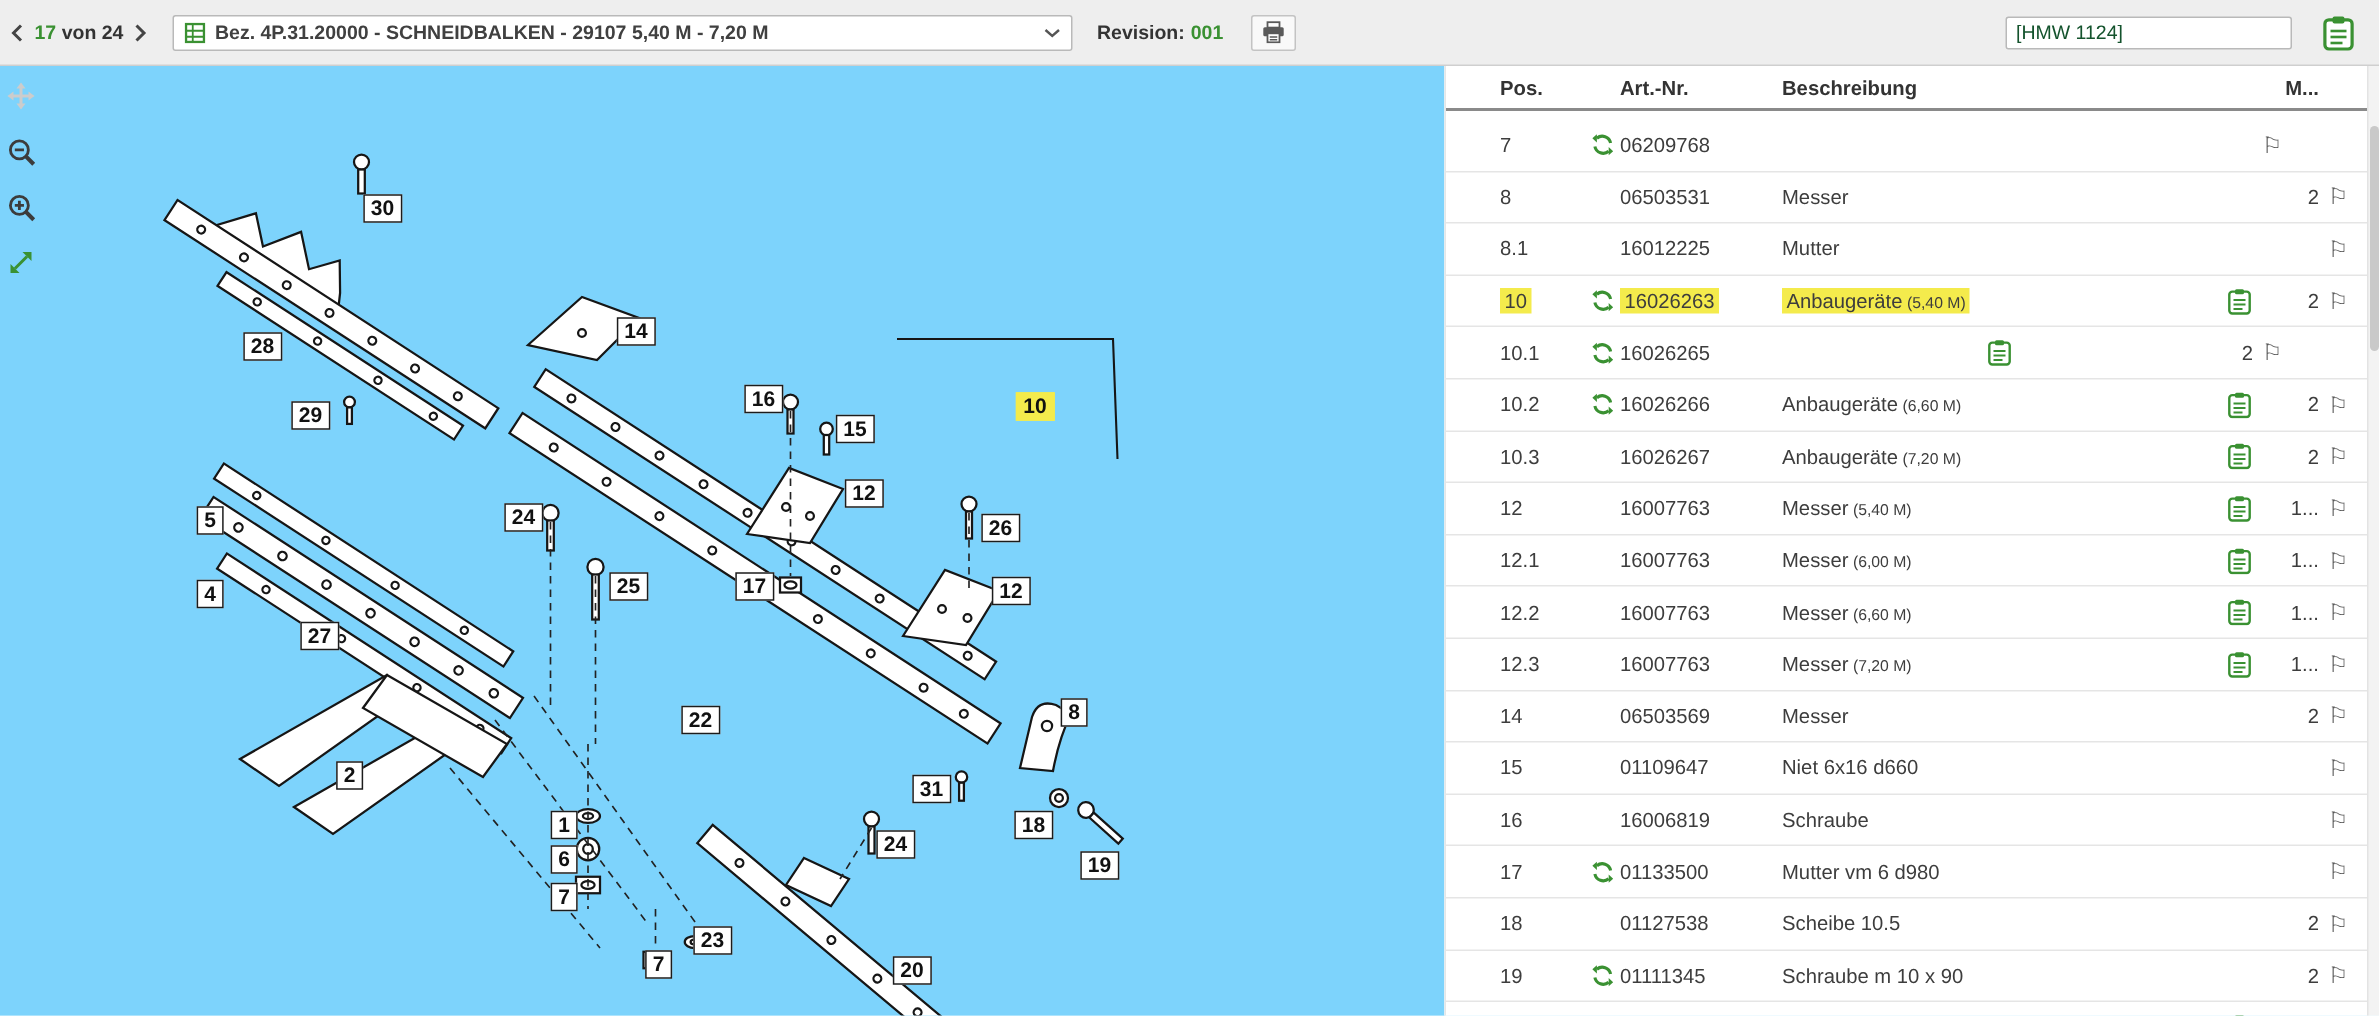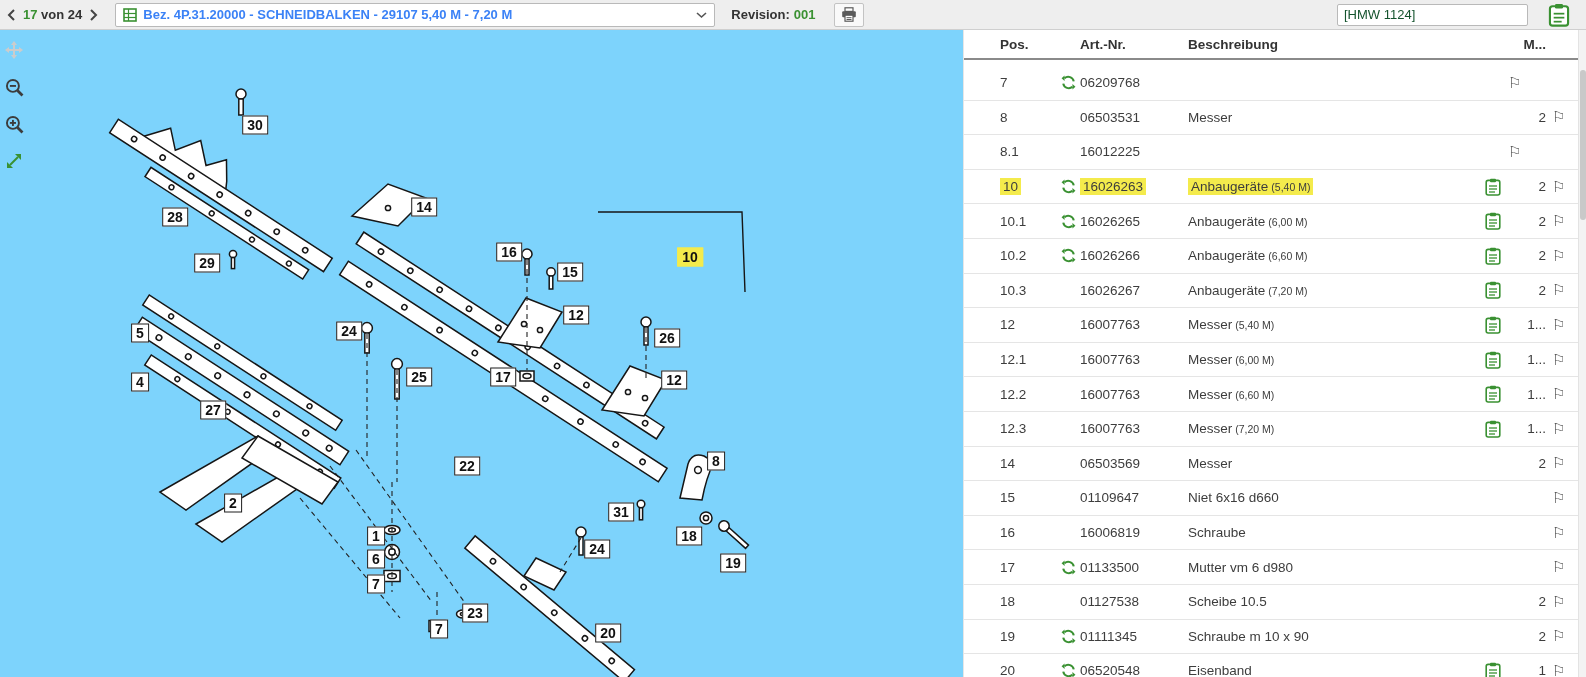--- a/index.html
+++ b/index.html
@@ -1,27 +1,27 @@
 <!DOCTYPE html>
 <html><head>
 <meta charset="utf-8">
 <style>
   *{box-sizing:border-box;margin:0;padding:0;}
   html,body{width:1586px;height:677px;overflow:hidden;background:#fff;
     font-family:"Liberation Sans",sans-serif;}
   
-  .toolbar{display:flex;align-items:center;height:30px;background:#eeeeee;
+  .toolbar{display:flex;align-items:center;height:44px;background:#eeeeee;
     border-bottom:1px solid #cfcfcf;padding:0 16px 0 4px;justify-content:space-between;}
   .icon-btn{display:flex;align-items:center;justify-content:center;cursor:pointer;background:none;border:none;}
   .nav-btn{width:16px;height:22px;}
   .pager{font-weight:bold;font-size:13px;color:#333;margin:0 3px;white-space:nowrap;}
   .pager .cur{color:#3a9132;}
   .select{display:flex;align-items:center;gap:6px;width:600px;height:24px;background:#fff;
     border:1px solid #b9b9b9;border-radius:2px;margin-left:14px;padding:0 7px;cursor:pointer;}
-  .select .sel-text{color:#3b82f6;font-weight:bold;font-size:13px;white-space:nowrap;
+  .select .sel-text{color:#404040;font-weight:bold;font-size:13px;white-space:nowrap;
     overflow:hidden;text-overflow:ellipsis;flex:1;}
   .rev{margin-left:16px;font-size:13px;font-weight:bold;color:#333;white-space:nowrap;}
   .rev b{color:#3a9132;margin-left:4px;}
   .print-btn{width:30px;height:24px;border:1px solid #c3c3c3;background:#f9f9f9;border-radius:2px;margin-left:18px;}
   .filter{margin-left:auto;width:191px;height:22px;border:1px solid #b9b9b9;border-radius:2px;
     font-size:13px;color:#14532d;padding:0 6px;font-family:inherit;background:#fff;}
   .notepad-btn{margin-left:20px;}
   
   .content{display:flex;height:647px;}
   .diagram{position:relative;flex:1;background:#7dd3fc;overflow:hidden;}
@@ -393,20 +393,21 @@
     <div class="c-art"><span class="val">06503531</span></div>
     <div class="c-desc"><span class="val"><span class="dmain">Messer</span><span class="dnote"></span></span></div>
     <div class="c-clip"></div>
     <div class="c-qty">2</div>
     <div class="c-flag"><span>⚐</span></div>
   </div>
         <div class="trow">
     <div class="c-pos"><span class="val">8.1</span></div>
     <div class="c-ref"></div>
     <div class="c-art"><span class="val">16012225</span></div>
+    <div class="c-desc"><span class="val"><span class="dmain">Mutter</span><span class="dnote"></span></span></div>
     <div class="c-clip"></div>
     <div class="c-qty"></div>
     <div class="c-flag"><span>⚐</span></div>
   </div>
         <div class="trow">
     <div class="c-pos"><span class="val hlspan">10</span></div>
     <div class="c-ref">
             <svg width="15" height="15" viewBox="0 0 16 16">
     <path d="M13.6 6.8A6 6 0 0 0 3.8 3.4" stroke="#3a9132" stroke-width="2.2" fill="none"></path>
     <polygon points="3.8,0.6 3.8,6.4 0.6,3.4" fill="#3a9132"></polygon>
@@ -434,21 +435,20 @@
     <div class="c-pos"><span class="val">10.1</span></div>
     <div class="c-ref">
             <svg width="15" height="15" viewBox="0 0 16 16">
     <path d="M13.6 6.8A6 6 0 0 0 3.8 3.4" stroke="#3a9132" stroke-width="2.2" fill="none"></path>
     <polygon points="3.8,0.6 3.8,6.4 0.6,3.4" fill="#3a9132"></polygon>
     <path d="M2.4 9.2a6 6 0 0 0 9.8 3.4" stroke="#3a9132" stroke-width="2.2" fill="none"></path>
     <polygon points="12.2,9.6 12.2,15.4 15.4,12.6" fill="#3a9132"></polygon>
   </svg>
           </div>
     <div class="c-art"><span class="val">16026265</span></div>
-    <div class="c-desc"><span class="val"><span class="dmain">Anbaugeräte</span><span class="dnote">(6,00 M)</span></span></div>
     <div class="c-clip">
             <svg width="16" height="18" viewBox="0 0 16 18">
     <rect x="1.2" y="2.4" width="13.6" height="14.6" rx="2" fill="#fff" stroke="#3a9132" stroke-width="1.6"></rect>
     <rect x="5" y="0.8" width="6" height="3.4" rx="1" fill="#3a9132"></rect>
     <g stroke="#3a9132" stroke-width="1.3">
       <line x1="4" y1="8" x2="12" y2="8"></line>
                 <line x1="4" y1="11" x2="12" y2="11"></line>
                 <line x1="4" y1="14" x2="10" y2="14"></line>
     </g>
   </svg>

